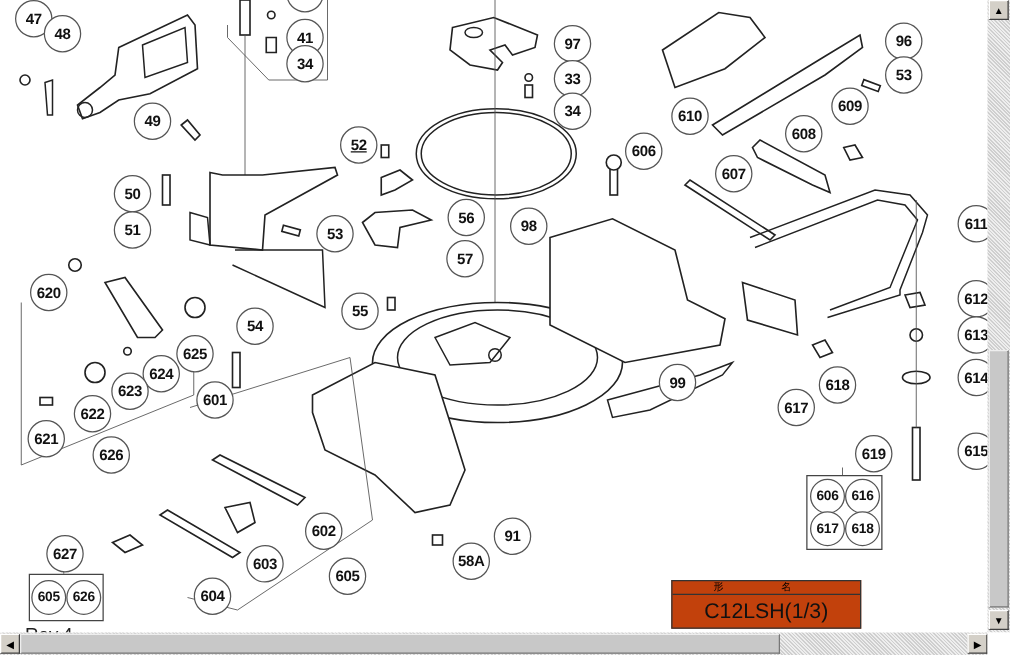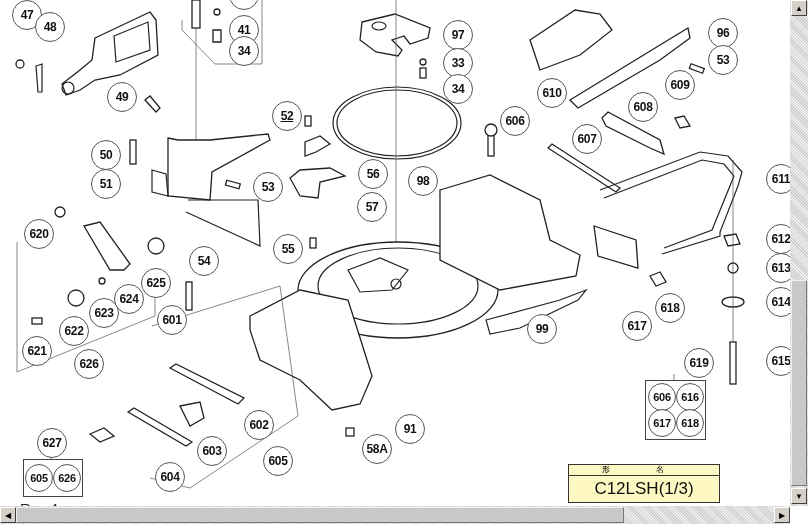--- a/index.html
+++ b/index.html
@@ -5,21 +5,21 @@
   html, body { margin:0; padding:0; }
   body { width:808px; height:524px; overflow:hidden; background:#ffffff; position:relative;
          font-family:"Liberation Sans", sans-serif; }
   #canvas { position:absolute; left:0; top:0; width:790px; height:506px; overflow:hidden; background:#fff; }
   svg#drawing { position:absolute; left:0; top:0; }
   .callout { position:absolute; width:30px; height:30px; border:1px solid #555; border-radius:50%;
              background:#fff; box-sizing:border-box; display:flex; align-items:center; justify-content:center;
              font-weight:bold; font-size:12px; color:#111; letter-spacing:-0.3px; cursor:pointer; }
   .callout.sm { width:28px; height:28px; font-size:11px; }
   .kit-box { position:absolute; border:1px solid #444; background:#fff; }
-  .title-box { position:absolute; left:568px; top:464px; width:150px; height:37px; border:1px solid #333; background:#fef9c3; }
+  .title-box { position:absolute; left:537px; top:464px; width:150px; height:37px; border:1px solid #333; background:#c2410c; }
   .title-box .hdr { height:10px; border-bottom:1px solid #333; font-size:8px; text-align:center; line-height:10px; letter-spacing:22px; }
   .title-box .model { font-size:17px; text-align:center; line-height:26px; color:#111; }
   .rev { position:absolute; left:20px; top:500px; font-size:15px; color:#222; }
   
   .vscroll { position:absolute; left:790px; top:0; width:18px; height:506px; background:repeating-linear-gradient(45deg,#cfcfcf 0 1px,#eeeeee 1px 2px); }
   .vscroll .btn, .hscroll .btn { position:absolute; width:16px; height:16px; background:#d4d0c8; border:1px solid #fff; border-right-color:#404040; border-bottom-color:#404040; box-sizing:border-box; display:flex; align-items:center; justify-content:center; font-size:8px; color:#000; }
   .vscroll .thumb { position:absolute; left:1px; top:280px; width:16px; height:206px; background:#c8c8c8; border:1px solid #eee; border-right-color:#777; border-bottom-color:#777; box-sizing:border-box; }
   .hscroll { position:absolute; left:0; top:506px; width:790px; height:18px; background:repeating-linear-gradient(45deg,#cfcfcf 0 1px,#eeeeee 1px 2px); }
   .hscroll .thumb { position:absolute; left:16px; top:1px; width:608px; height:16px; background:#c8c8c8; border:1px solid #eee; border-right-color:#777; border-bottom-color:#777; box-sizing:border-box; }
   .corner { position:absolute; left:790px; top:506px; width:18px; height:18px; background:#fff; }
@@ -146,21 +146,21 @@
   <div class="callout" style="left:24px;top:219px;">620</div>
   <div class="callout" style="left:189px;top:246px;">54</div>
   <div class="callout" style="left:273px;top:234px;">55</div>
   <div class="callout" style="left:141px;top:268px;">625</div>
   <div class="callout" style="left:114px;top:284px;">624</div>
   <div class="callout" style="left:89px;top:298px;">623</div>
   <div class="callout" style="left:59px;top:316px;">622</div>
   <div class="callout" style="left:22px;top:336px;">621</div>
   <div class="callout" style="left:74px;top:349px;">626</div>
   <div class="callout" style="left:157px;top:305px;">601</div>
-  <div class="callout" style="left:527px;top:291px;margin-top:23px;">99</div>
+  <div class="callout" style="left:527px;top:291px;">99</div>
   <div class="callout" style="left:766px;top:224px;">612</div>
   <div class="callout" style="left:766px;top:253px;">613</div>
   <div class="callout" style="left:766px;top:287px;">614</div>
   <div class="callout" style="left:766px;top:346px;">615</div>
   <div class="callout" style="left:622px;top:311px;">617</div>
   <div class="callout" style="left:655px;top:293px;">618</div>
   <div class="callout" style="left:660px;top:348px;margin-left:24px;">619</div>
   <div class="callout" style="left:244px;top:410px;">602</div>
   <div class="callout" style="left:197px;top:436px;">603</div>
   <div class="callout" style="left:155px;top:462px;">604</div>

